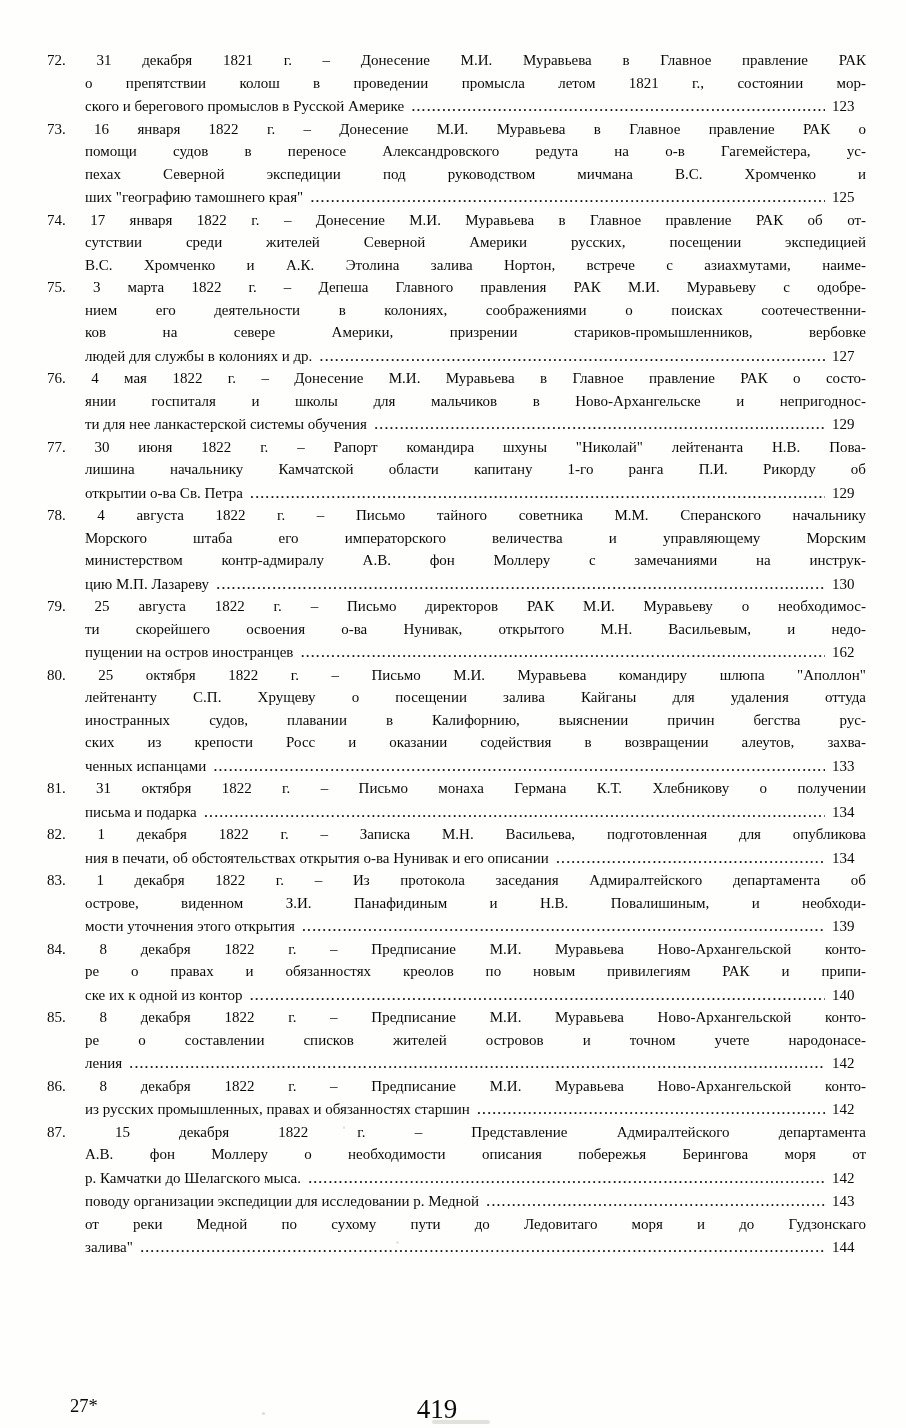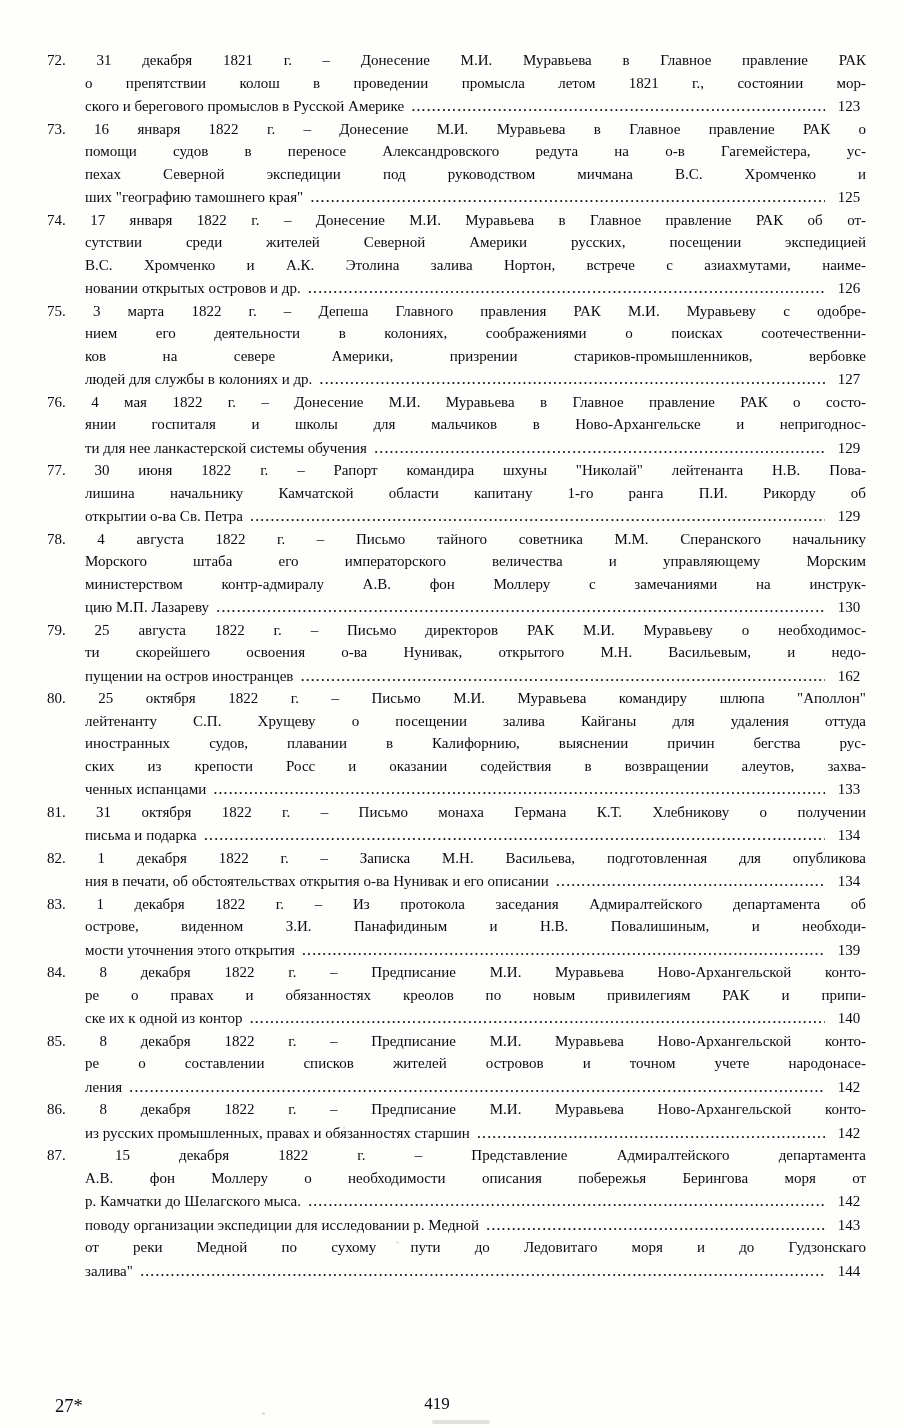--- a/index.html
+++ b/index.html
@@ -37,33 +37,33 @@
     overflow: hidden;
     white-space: nowrap;
     margin: 0 7px 0 7px;
   }
   .dots::after {
     content: "....................................................................................................................................................................................................";
     font-size: 17.5px;
     letter-spacing: 0.7px;
     color: #161616;
   }
-  .pg { flex: 0 0 auto; min-width: 34px; text-align: center; }
+  .pg { flex: 0 0 auto; min-width: 34px; text-align: left; }
   .footer-sig {
     position: absolute;
-    left: 55px; top: 1396px;
+    left: 70px; top: 1396px;
     font-size: 18.5px;
   }
   .footer-page {
     position: absolute;
     left: 0; top: 1394px;
     width: 842px;
     text-align: center;
     text-indent: 32px;
-    font-size: 17px;
+    font-size: 27px;
   }
   
   .speck { position: absolute; background: #9a9a9a; border-radius: 50%; }
   .sp1 { left: 262px; top: 1412px; width: 3px; height: 3px; opacity: .35; }
   .sp2 { left: 418px; top: 1106px; width: 3px; height: 4px; opacity: .3; }
   .sp3 { left: 343px; top: 1126px; width: 2px; height: 3px; opacity: .3; }
   .sp4 { left: 396px; top: 1241px; width: 3px; height: 3px; opacity: .25; }
   .smudge {
     position: absolute;
     left: 432px; top: 1420px;
@@ -93,25 +93,20 @@
       <div class="lastline">
         <span class="t">ших "географию тамошнего края"</span>
         <span class="dots"></span>
         <span class="pg">125</span>
       </div>
     </div>
     <div class="entry">
       <div class="jline first">74. 17 января 1822 г. – Донесение М.И. Муравьева в Главное правление РАК об от-</div>
       <div class="jline">сутствии среди жителей Северной Америки русских, посещении экспедицией</div>
       <div class="jline">В.С. Хромченко и А.К. Этолина залива Нортон, встрече с азиахмутами, наиме-</div>
-      <div class="lastline">
-        <span class="t">новании открытых островов и др.</span>
-        <span class="dots"></span>
-        <span class="pg">126</span>
-      </div>
     </div>
     <div class="entry">
       <div class="jline first">75. 3 марта 1822 г. – Депеша Главного правления РАК М.И. Муравьеву с одобре-</div>
       <div class="jline">нием его деятельности в колониях, соображениями о поисках соотечественни-</div>
       <div class="jline">ков на севере Америки, призрении стариков-промышленников, вербовке</div>
       <div class="lastline">
         <span class="t">людей для службы в колониях и др.</span>
         <span class="dots"></span>
         <span class="pg">127</span>
       </div>

